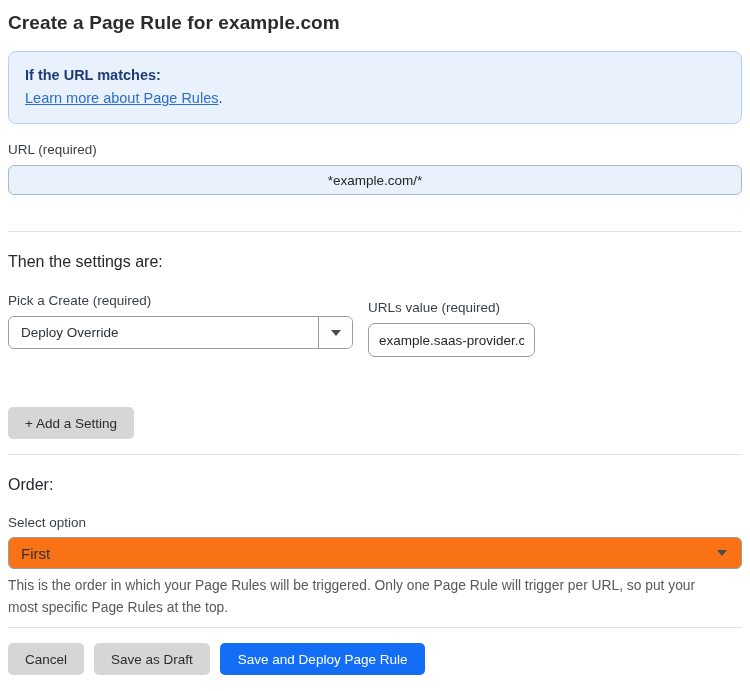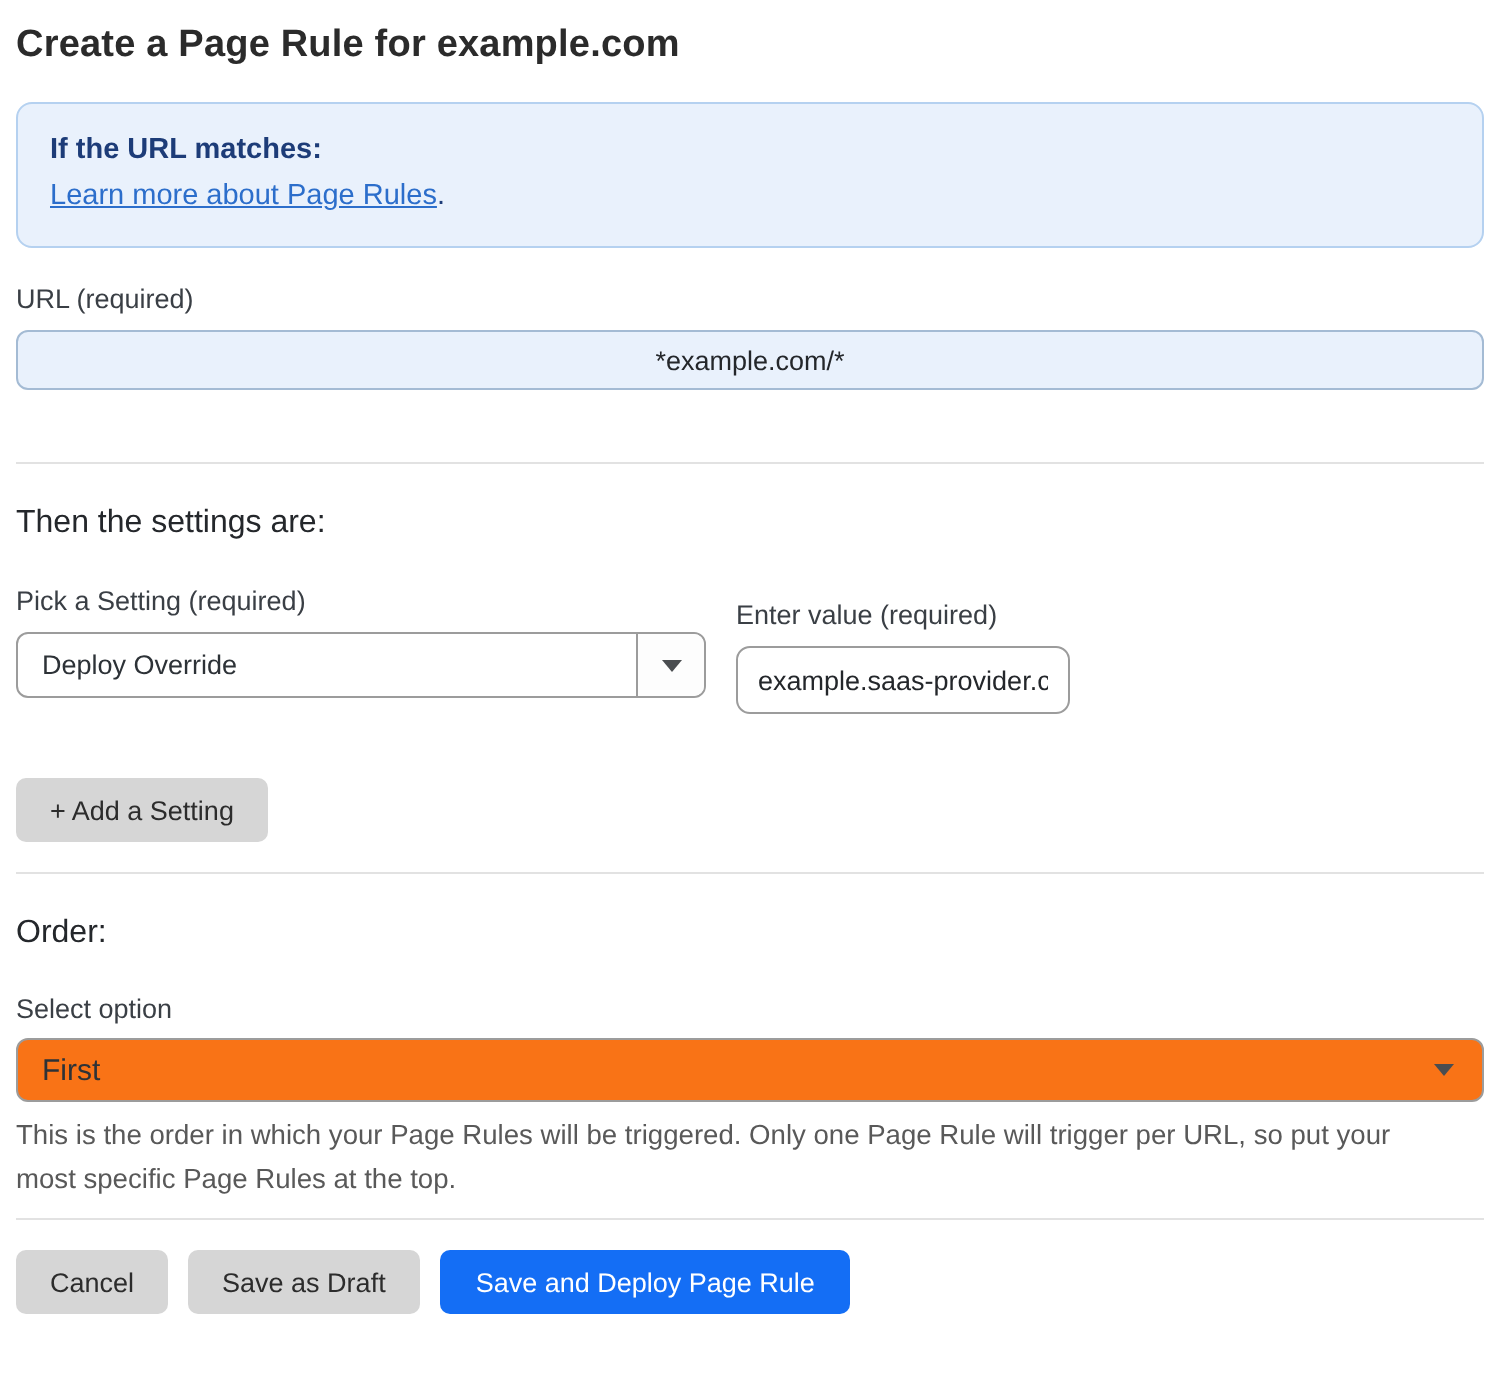--- a/index.html
+++ b/index.html
@@ -115,21 +115,21 @@
     background: #ffffff;
     border: 1px solid #9c9c9c;
     border-radius: 7px;
     padding: 0 10px;
     font-family: "Liberation Sans", "DejaVu Sans", sans-serif;
     font-size: 13.5px;
     color: #24272b;
     outline: none;
   }
   .add-setting-button {
-    margin-top: 32px;
+    margin-top: 50px;
     display: inline-block;
     background: #d6d6d6;
     border: none;
     border-radius: 5px;
     height: 32px;
     padding: 0 17px;
     font-family: "Liberation Sans", "DejaVu Sans", sans-serif;
     font-size: 13.5px;
     color: #2c2c2c;
     cursor: pointer;
@@ -203,30 +203,30 @@
   <div class="field-label">URL (required)</div>
   <input class="url-input" type="text" value="*example.com/*" style="">
 </div>
 
 <hr class="divider divider-1">
 
 <div class="section-heading">Then the settings are:</div>
 
 <div class="settings-row">
   <div class="setting-col">
-    <div class="field-label">Pick a Setting (required)</div>
+    <div class="field-label">Pick a Create (required)</div>
     <div class="select-box">
       <div class="select-text">Deploy Override</div>
       <div class="select-arrow-seg">
         <span class="caret-down"></span>
       </div>
     </div>
   </div>
   <div class="value-col">
-    <div class="field-label">Enter value (required)</div>
+    <div class="field-label">URLs value (required)</div>
     <input class="value-input" type="text" value="example.saas-provider.com" style="">
   </div>
 </div>
 
 <button class="add-setting-button">+ Add a Setting</button>
 
 <hr class="divider divider-2">
 
 <div class="section-heading">Order:</div>
 

